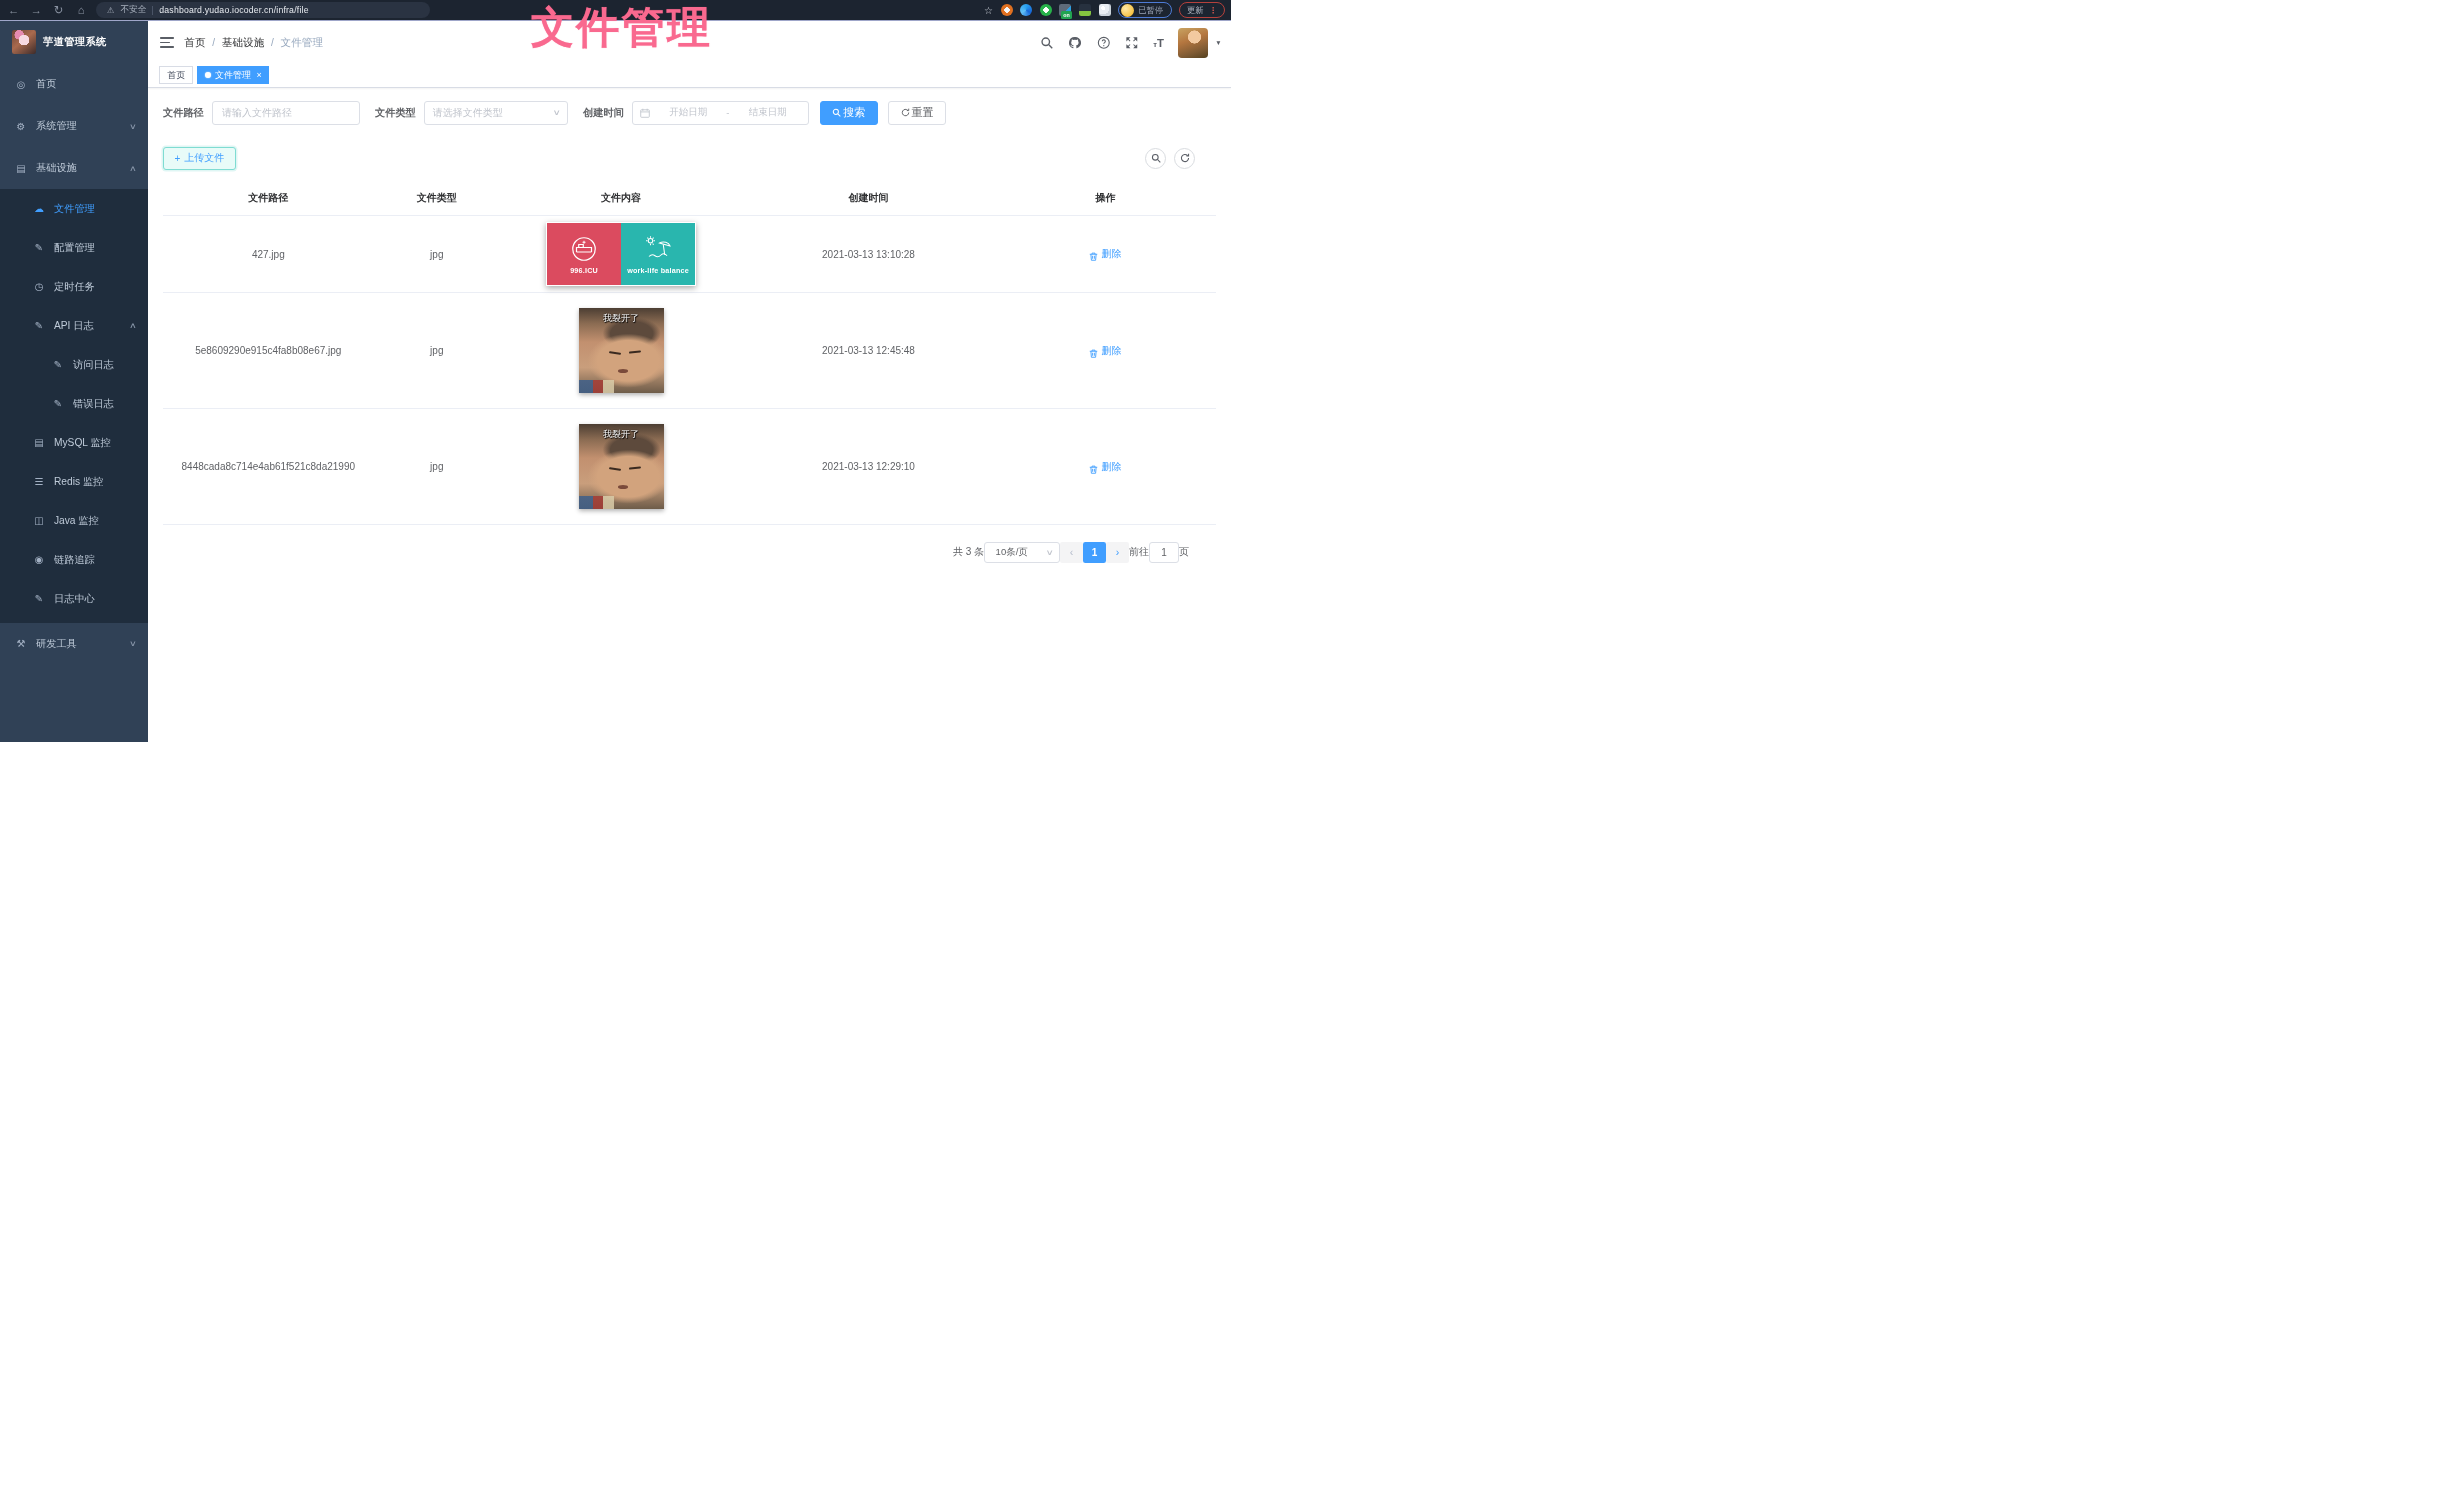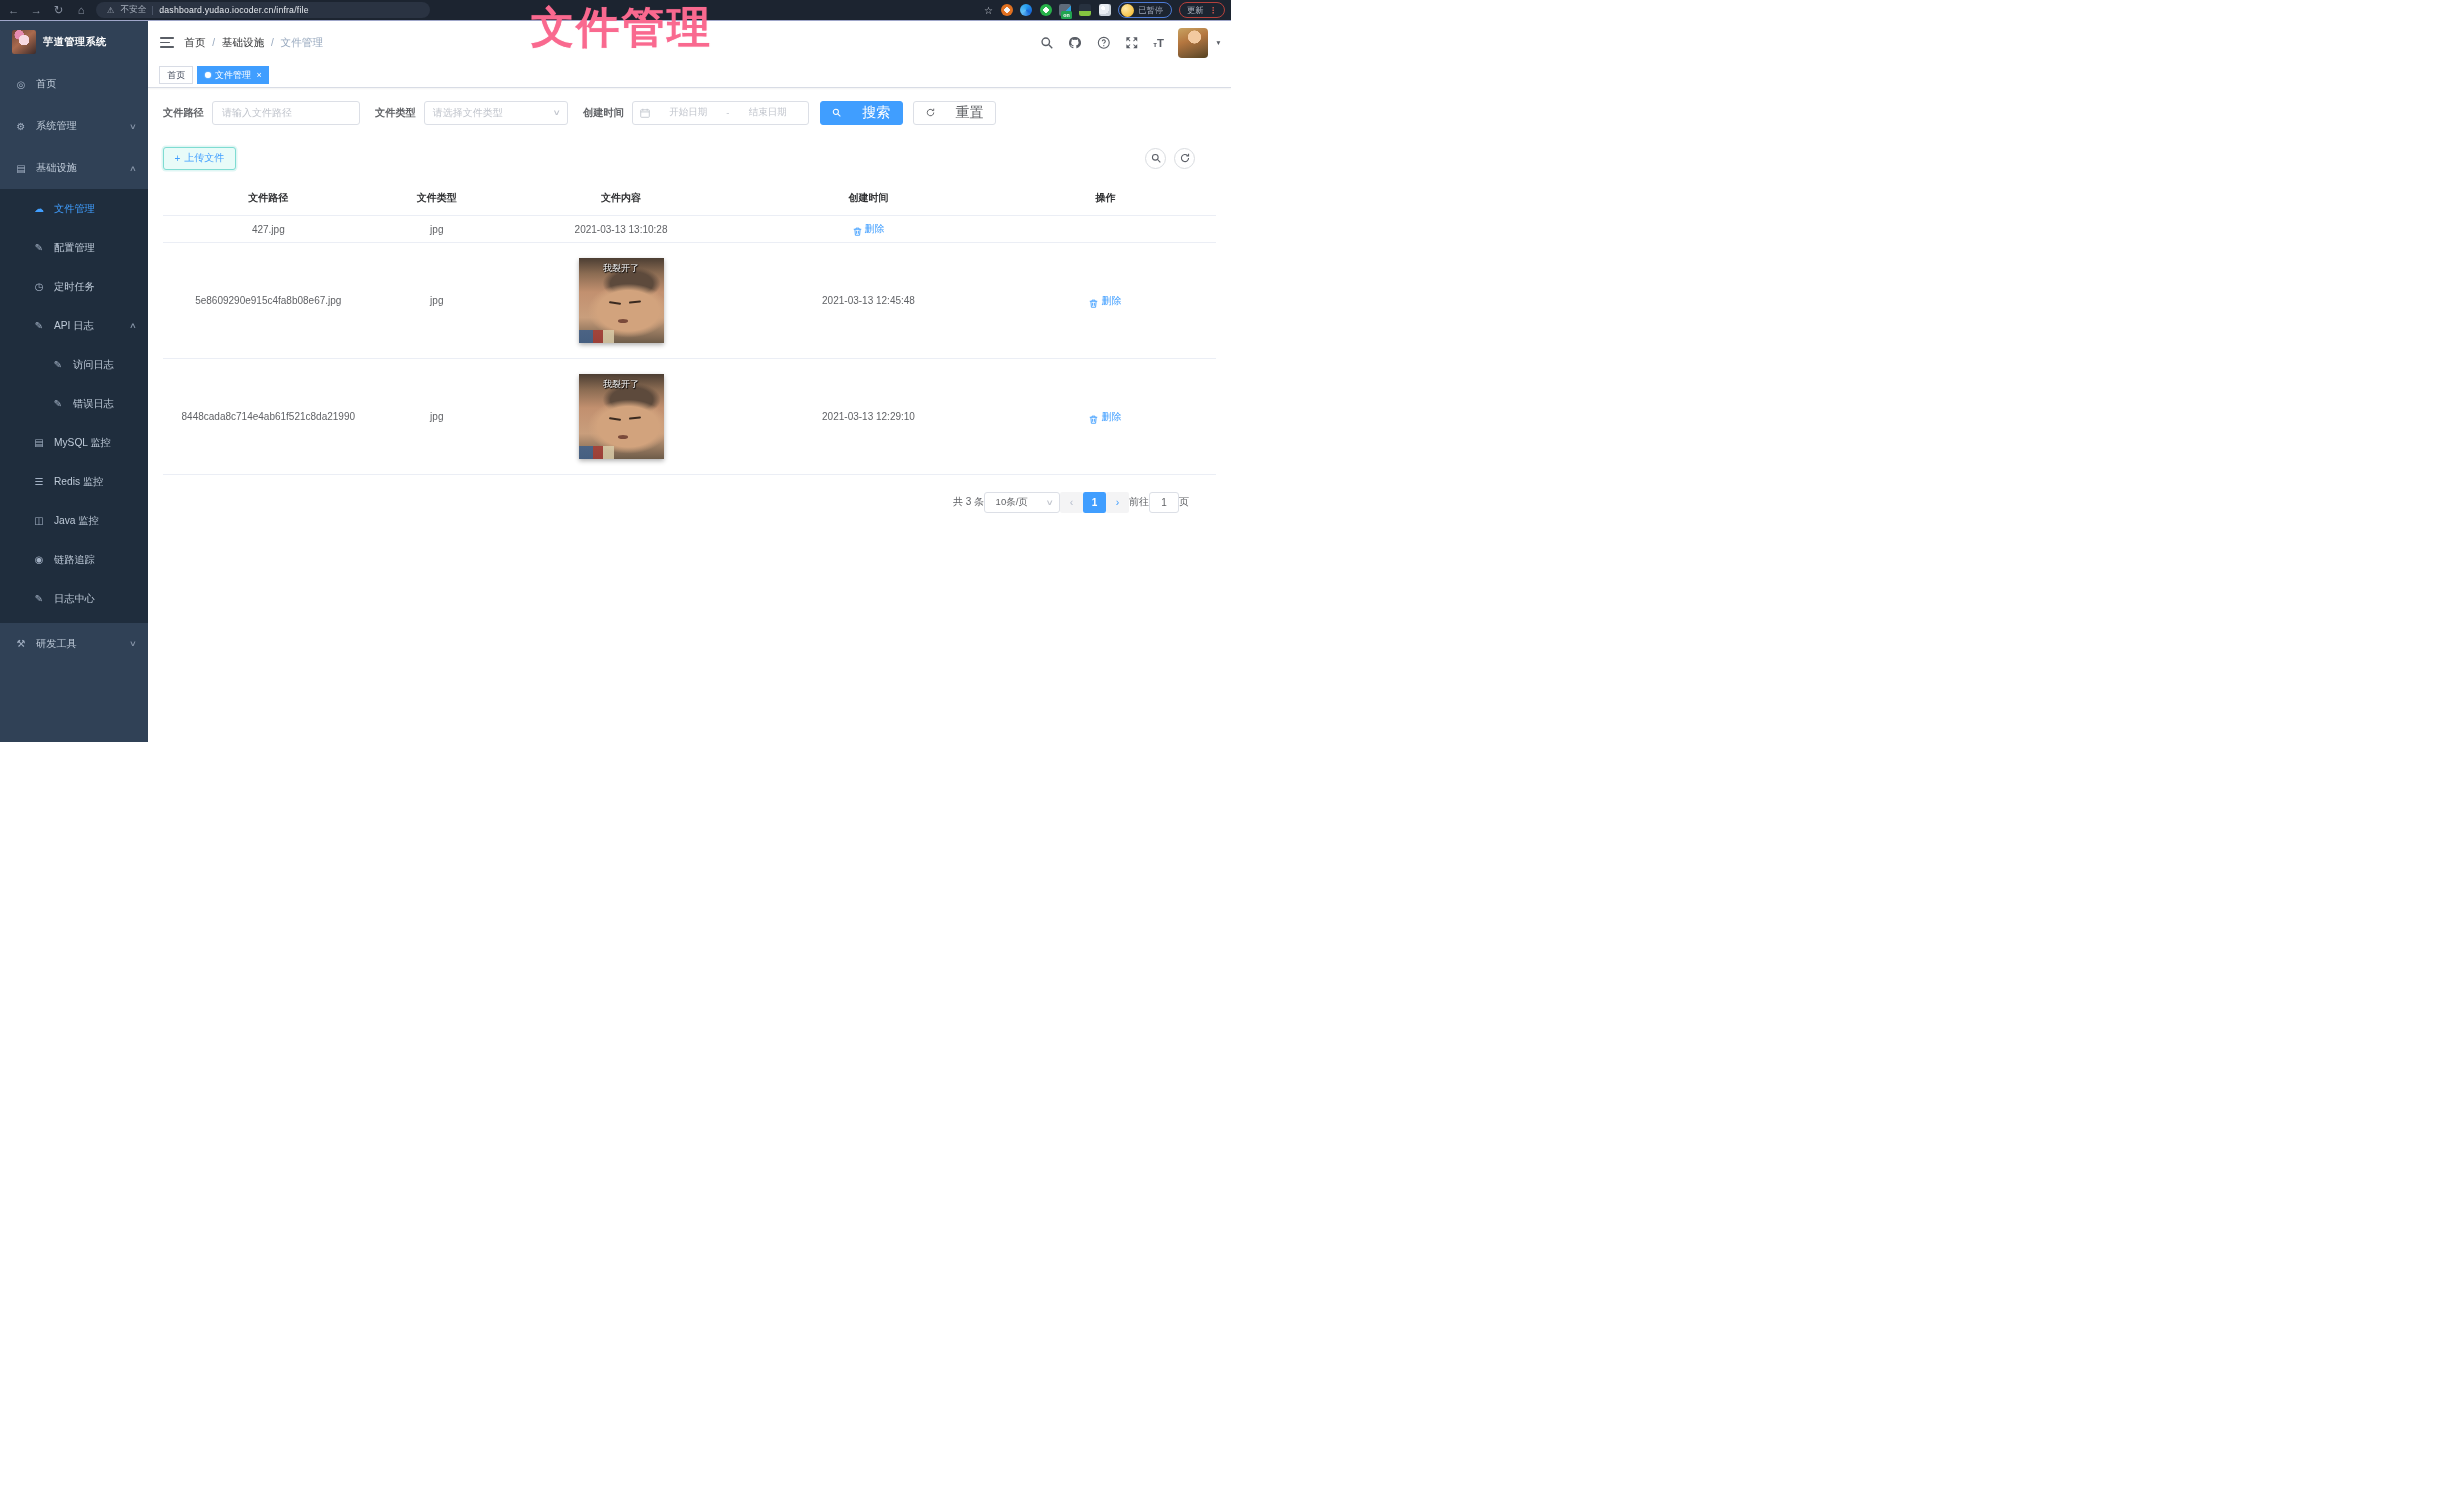--- a/index.html
+++ b/index.html
@@ -83,21 +83,21 @@
   .f-input { width:148px; padding:0 9px; }
   .f-input::placeholder { color:#c0c4cc; }
   .f-select { width:144px; display:flex; align-items:center; padding:0 7.6px; color:#c0c4cc; cursor:pointer; }
   .f-select .sel-text { flex:1; }
   .sel-chev { color:#c0c4cc; font-size:7.6px; transform:scaleX(1.5); }
   .gap20 { width:15px; } .gap14 { width:10.6px; }
   .date-range { width:177px; height:24px; border:0.8px solid #dcdfe6; border-radius:3px; display:flex; align-items:center; padding:0 6.8px; gap:4.5px; }
   .date-range svg { width:10px; height:10px; stroke:#c0c4cc; }
   .date-ph { color:#c0c4cc; font-size:9.5px; flex:1; text-align:center; }
   .date-sep { color:#c0c4cc; font-size:9.5px; }
-  .btn { height:24px; border-radius:3px; font-size:14px; display:inline-flex; align-items:center; gap:21px; padding:0 11.4px; cursor:pointer; border:0.8px solid transparent; }
+  .btn { height:24px; border-radius:3px; font-size:11px; display:inline-flex; align-items:center; gap:2px; padding:0 11.4px; cursor:pointer; border:0.8px solid transparent; }
   .btn svg { width:9px; height:9px; }
   .btn-primary { background:#409EFF; border-color:#409EFF; color:#fff; }
   .btn-plain { background:#fff; border-color:#dcdfe6; color:#606266; }
 
   
   .toolbar-row { margin-top:22px; display:flex; align-items:center; justify-content:space-between; }
   .btn-upload { height:23px; background:#e8fbf8; border:0.8px solid #7fdcd2; color:#409EFF; border-radius:3px; display:inline-flex; align-items:center; gap:3.8px; padding:0 10.6px; font-size:10px; cursor:pointer; box-shadow:0 0 0 1.5px rgba(127,220,210,.25); }
   .tool-circles { display:flex; gap:7.6px; margin-right:21px; }
   .circle-btn { width:21px; height:21px; border-radius:50%; border:0.8px solid #d9dce0; background:#fff; display:flex; align-items:center; justify-content:center; cursor:pointer; }
   .circle-btn svg { width:10px; height:10px; }
@@ -384,20 +384,41 @@
             <div>文件路径</div>
             <div>文件类型</div>
             <div>文件内容</div>
             <div>创建时间</div>
             <div>操作</div>
           </div>
 
           <div class="tbl-row">
             <div>427.jpg</div>
             <div>jpg</div>
+            <div>
+              <div class="banner996">
+                <div class="b-left">
+                  <svg viewBox="0 0 40 40" fill="none" stroke="#fff" stroke-width="1.6">
+                    <circle cx="20" cy="20" r="15"></circle>
+                    <path d="M10 24h20M10 24v-6h20v6M13 18v-4h6v4"></path>
+                    <path d="M20 9v4M18 11h4" stroke-width="1.3"></path>
+                  </svg>
+                  <span class="b-cap">996.ICU</span>
+                </div>
+                <div class="b-right">
+                  <svg viewBox="0 0 40 40" fill="none" stroke="#fff" stroke-width="1.4">
+                    <circle cx="10" cy="9" r="3"></circle>
+                    <path d="M10 3v2M10 13v2M4 9h2M14 9h2M5.8 4.8l1.4 1.4M12.8 12.8l1.4 1.4M14.2 4.8l-1.4 1.4"></path>
+                    <path d="M22 12a9 7 0 0 1 14 4l-14-4z"></path>
+                    <path d="M27 14l2 14M8 30q4-4 8-1t8-1 8 1"></path>
+                  </svg>
+                  <span class="b-cap">work-life balance</span>
+                </div>
+              </div>
+            </div>
             <div>2021-03-13 13:10:28</div>
             <div>
               <span class="del-link">
                 <svg viewBox="0 0 12 12" fill="none" stroke="#409EFF" stroke-width="1.2">
                     <path d="M1 3h10M4 3V1.5h4V3M2.5 3l.7 8h5.6l.7-8M4.8 5v4M7.2 5v4"></path>
                   </svg>
                 <span>删除</span>
               </span>
             </div>
           </div>

